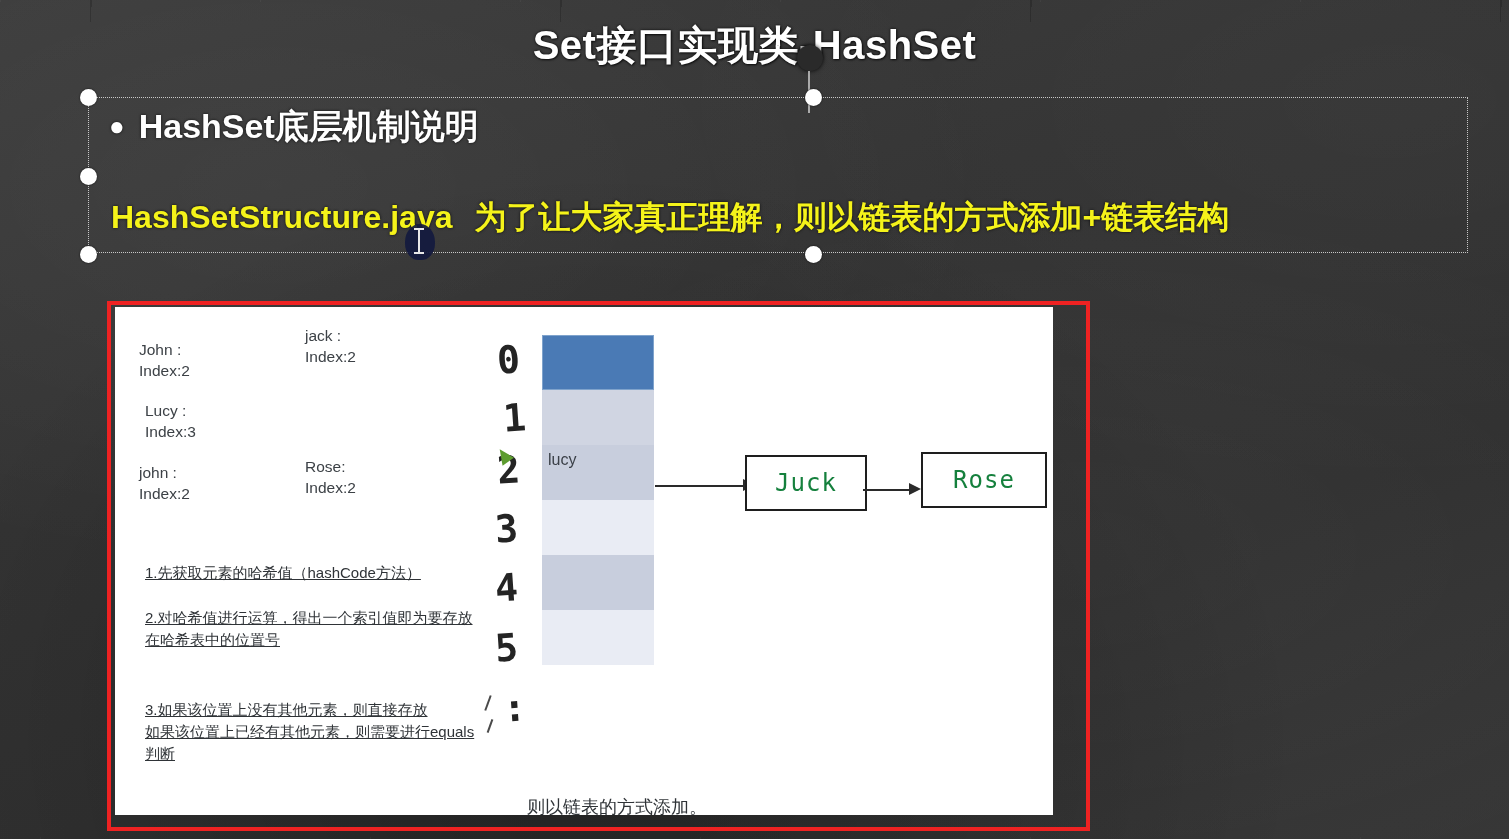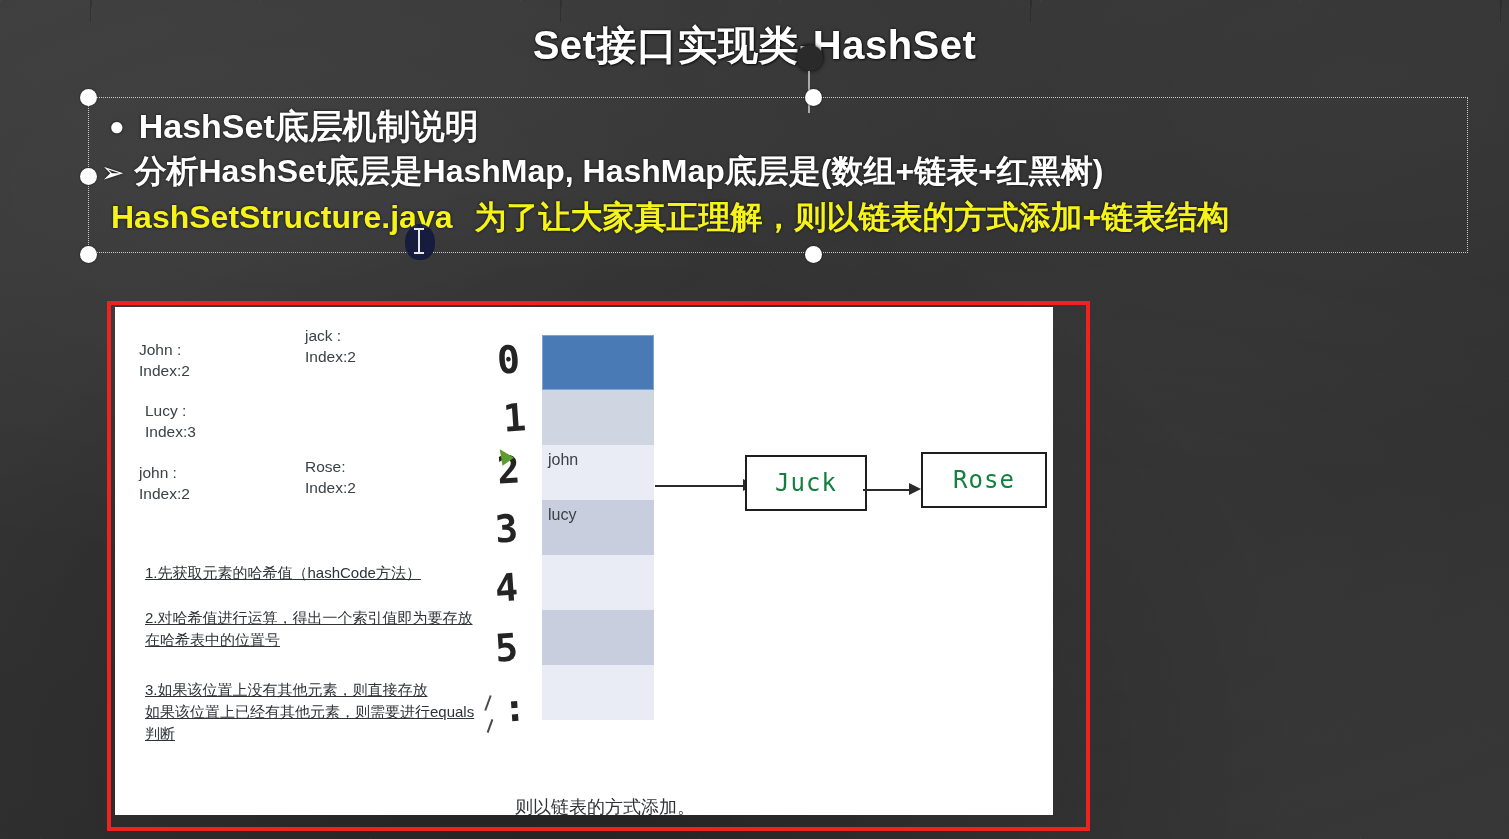--- a/index.html
+++ b/index.html
@@ -162,23 +162,20 @@
     <div class="handle h-tl"></div>
     <div class="handle h-tc"></div>
     <div class="handle h-ml"></div>
     <div class="handle h-bl"></div>
     <div class="handle h-bc"></div>
 
     <div class="line l1">
       <span class="dot">●</span><span>HashSet底层机制说明</span>
     </div>
 
-    <div class="line l2">
-      <span class="arw">➢</span><span>分析HashSet底层是HashMap, HashMap底层是(数组+链表+红黑树)</span>
-    </div>
 
     <div class="line l3">
       <span>HashSetStructure.java</span><span class="gapper"></span><span>为了让大家真正理解，则以链表的方式添加+链表结构</span>
     </div>
   </div>
 
   <div class="caret-blob"></div>
   <div class="caret-ibeam"></div>
 
   <div class="pic-frame"></div>
@@ -202,42 +199,39 @@
       <div>jack :</div>
       <div>Index:2</div>
     </div>
     <div class="kv" style="left:190px;top:105px;margin-top:44px;">
       <div>Rose:</div>
       <div>Index:2</div>
     </div>
 
     <div class="note" style="left:30px;top:255px;width:335px;">1.先获取元素的哈希值（hashCode方法）</div>
     <div class="note" style="left:30px;top:300px;width:335px;">2.对哈希值进行运算，得出一个索引值即为要存放在哈希表中的位置号</div>
-    <div class="note" style="left:30px;top:372px;width:335px;">3.如果该位置上没有其他元素，则直接存放
+    <div class="note" style="left:30px;top:392px;width:335px;">3.如果该位置上没有其他元素，则直接存放
 如果该位置上已经有其他元素，则需要进行equals判断</div>
-    <div class="wide" style="left:400px;top:488px;">则以链表的方式添加。</div>
+    <div class="wide" style="left:412px;top:488px;">则以链表的方式添加。</div>
 
     <div class="idx" style="left:382px;top:34px;">0</div>
     <div class="idx" style="left:388px;top:92px;">1</div>
     <div class="idx" style="left:382px;top:144px;">2</div>
     <div class="idx" style="left:380px;top:203px;">3</div>
     <div class="idx" style="left:380px;top:262px;">4</div>
     <div class="idx" style="left:380px;top:322px;">5</div>
     <div class="idx" style="left:388px;top:382px;">:</div>
 
     <div class="arr" style="left:427px;top:28px;">
       <div class="cell" style="background:#4a7ab5;border:1px solid #7fa3cc;box-sizing:border-box;">
           <span></span>
         </div>
       <div class="cell" style="background:#d0d5e2;">
           <span></span>
         </div>
-      <div class="cell" style="background:#e9ecf4;">
-          <span>john</span>
-        </div>
       <div class="cell" style="background:#c8cedd;">
           <span class="sq">lucy</span>
         </div>
       <div class="cell" style="background:#e9ecf4;">
           <span></span>
         </div>
       <div class="cell" style="background:#c8cedd;">
           <span></span>
         </div>
       <div class="cell" style="background:#e9ecf4;">

